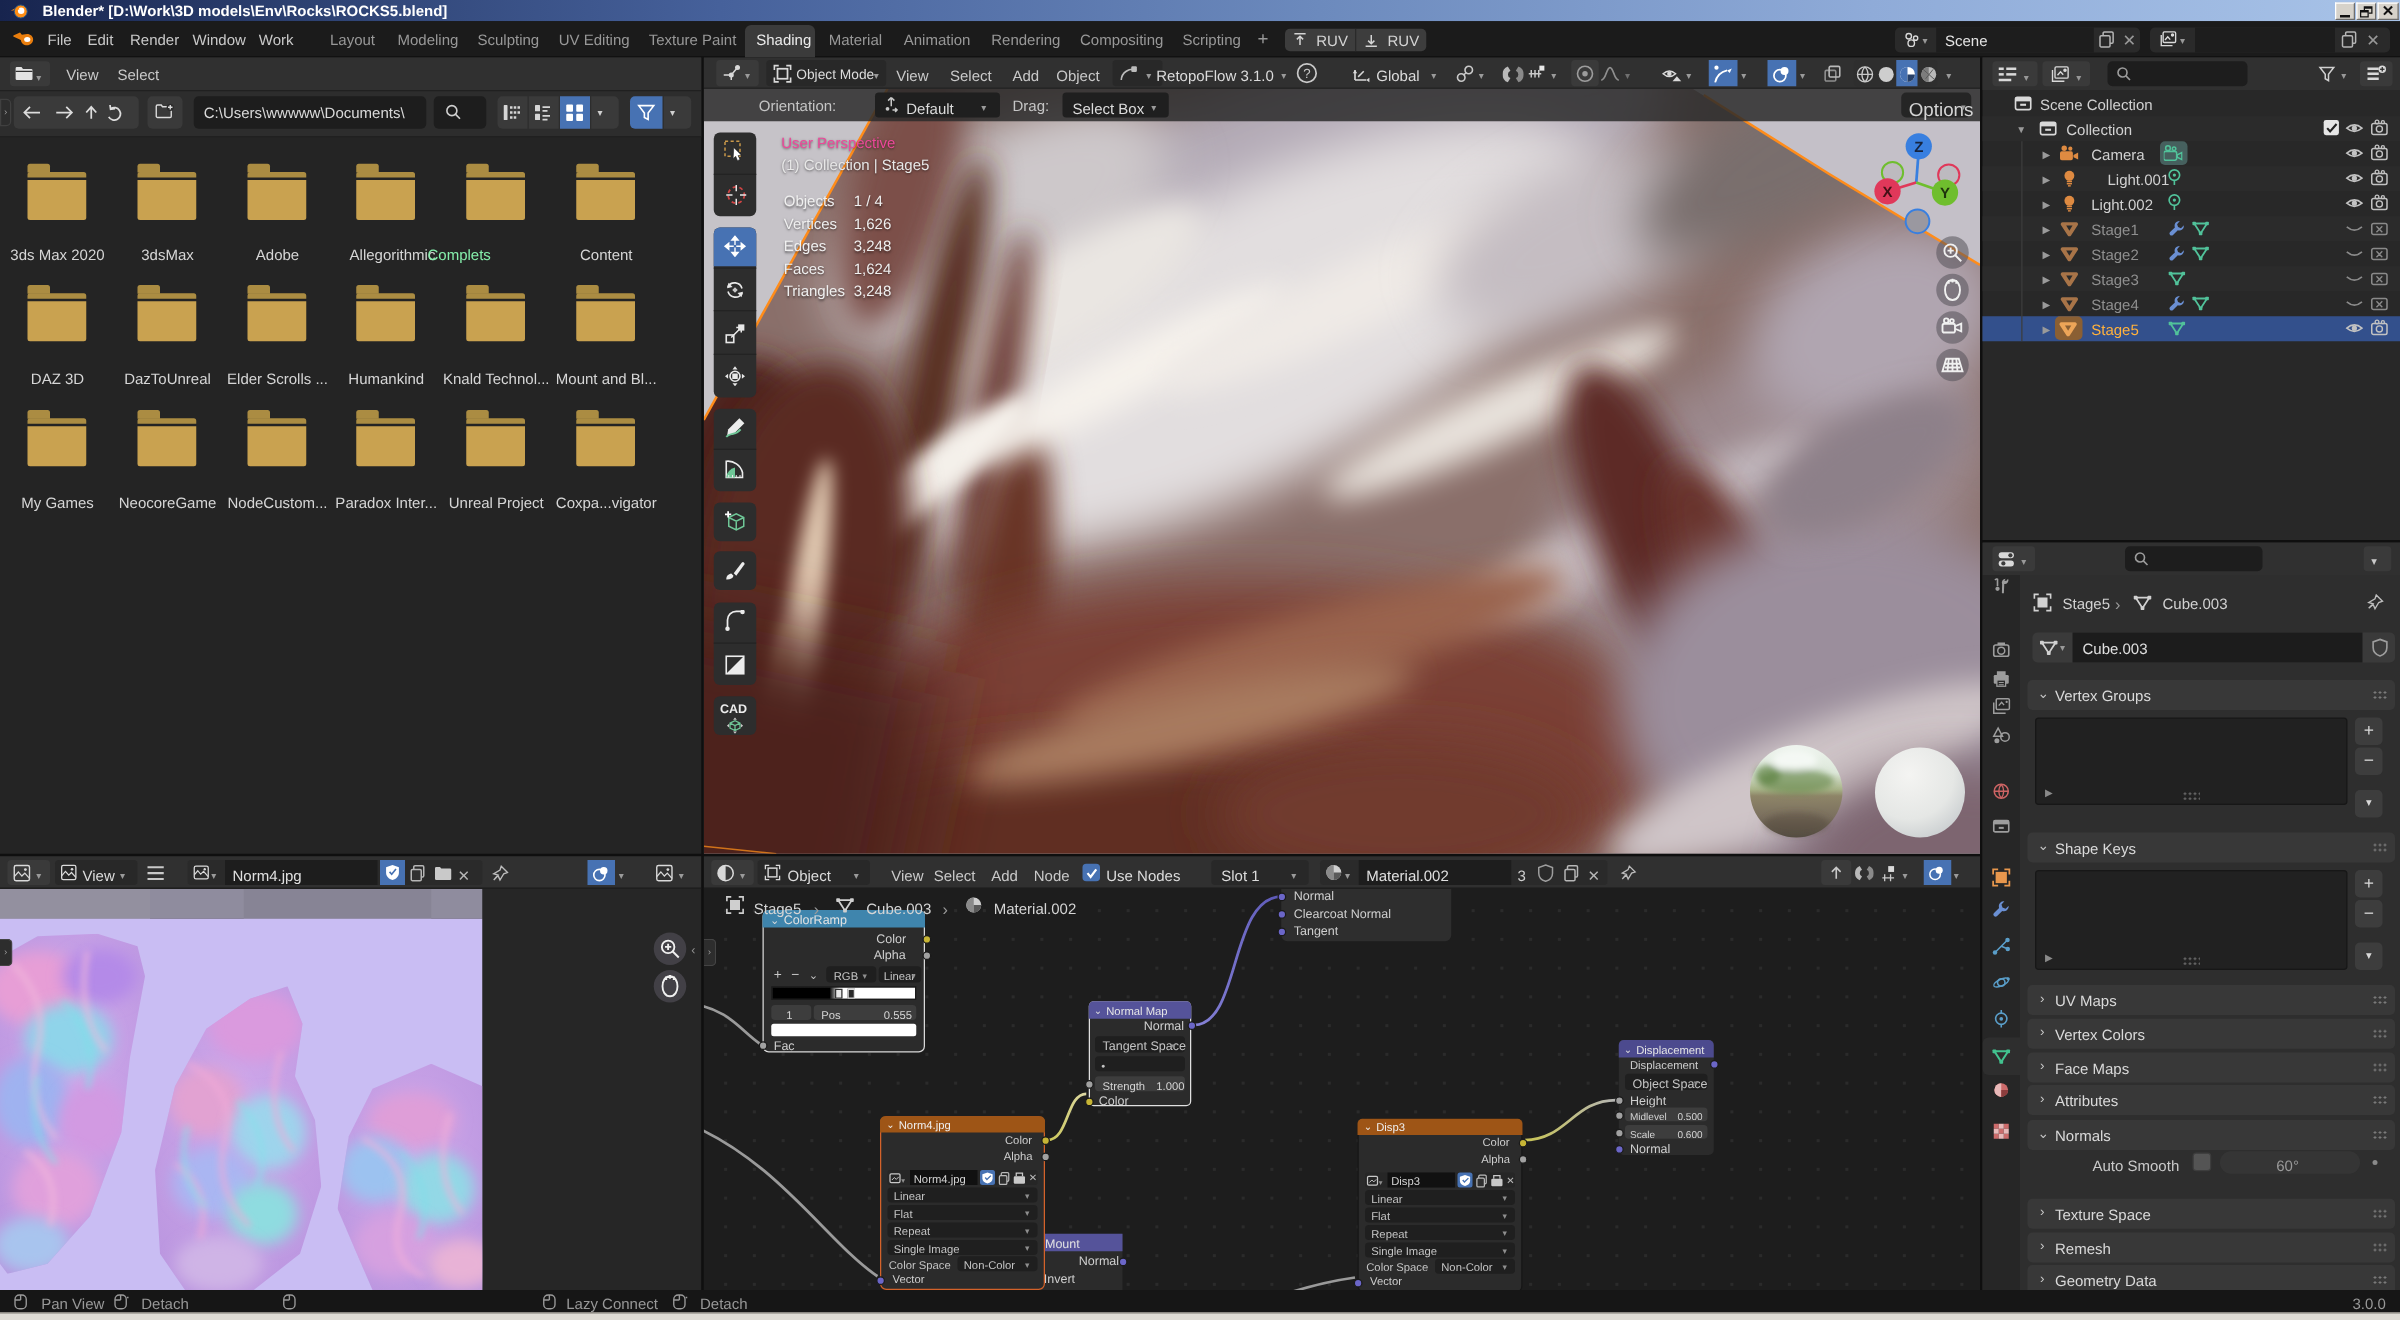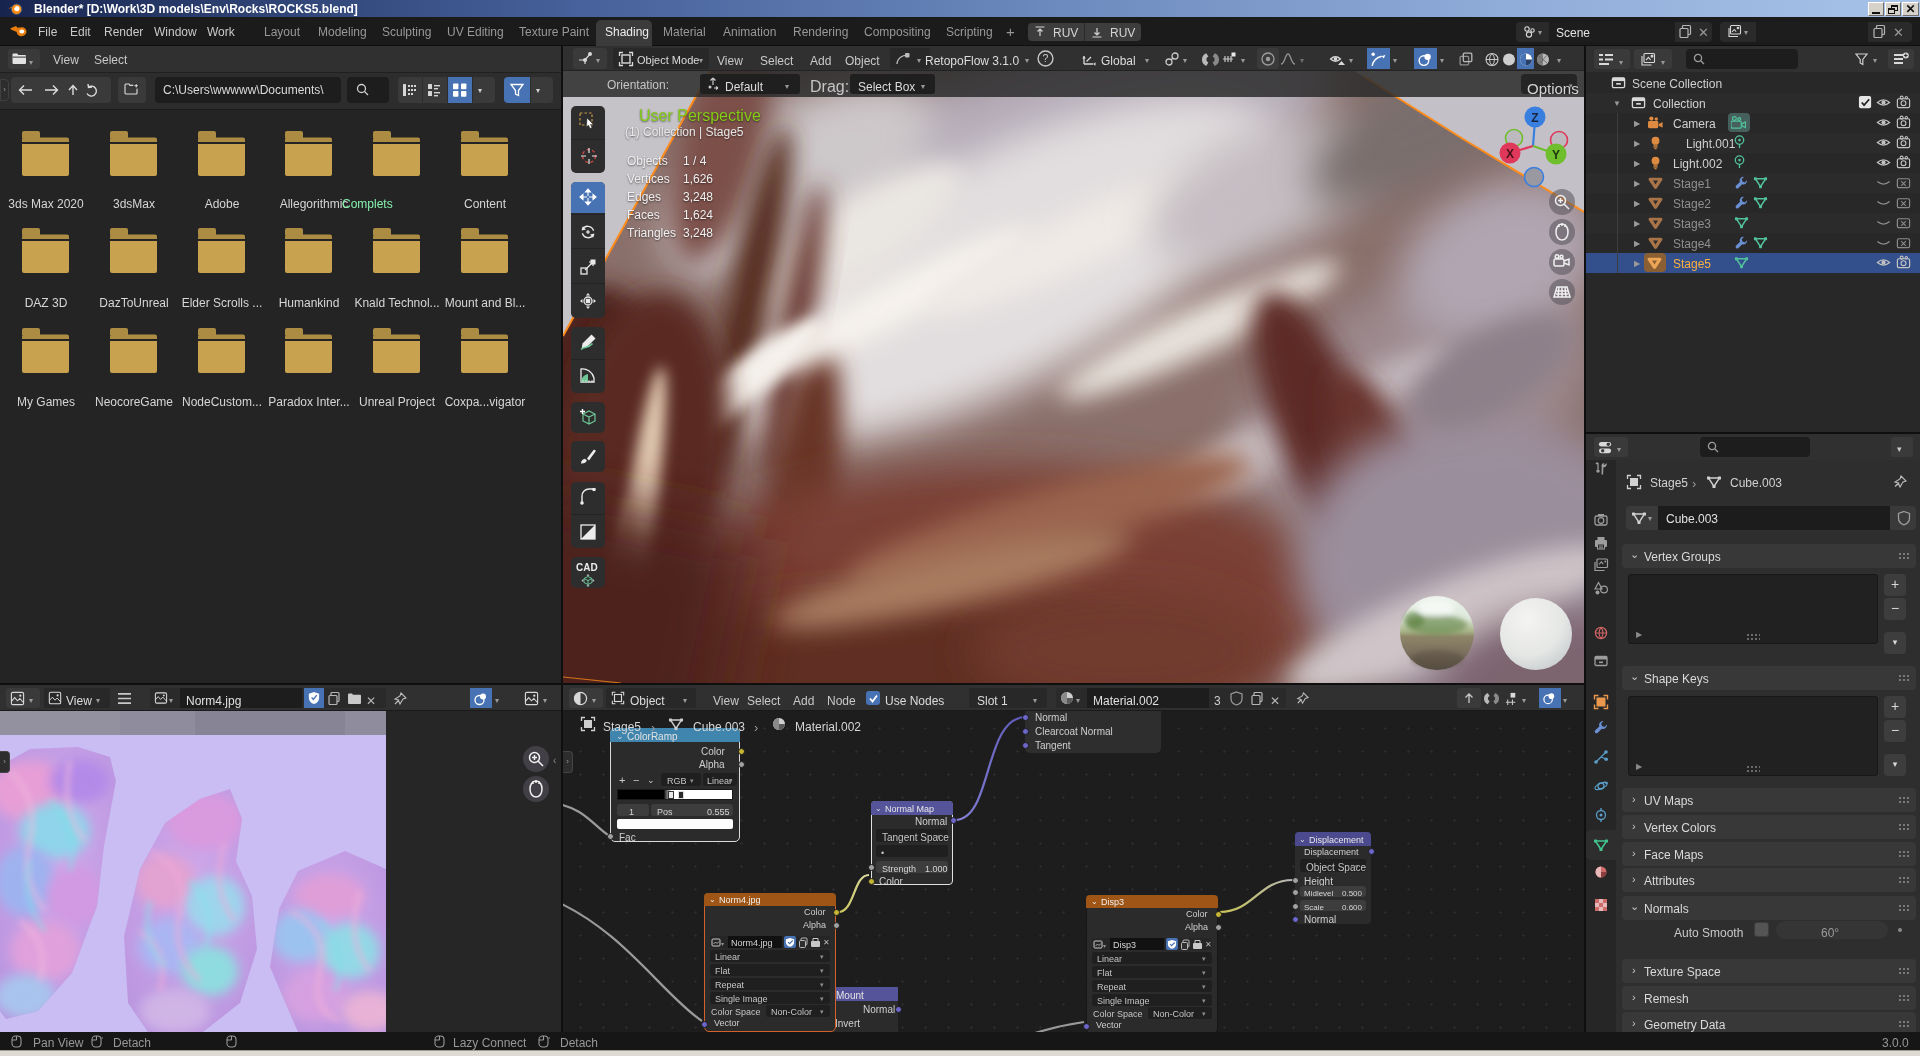--- a/index.html
+++ b/index.html
@@ -612,21 +612,21 @@
  <div class="a" style="left:0;top:25px;width:1021px;height:26px;background:rgba(42,42,42,0.84);"></div>
  <div class="a" style="left:44px;top:32px;font-size:12px;color:#c5c5c5;white-space:nowrap;">Orientation:</div>
  <div class="a" style="left:137px;top:28px;width:100px;height:20px;background:#1f1f1f;border-radius:3px;"></div>
  <svg class="a" style="left:142px;top:30px;" width="16" height="16" viewBox="0 0 16 16">
         <path d="M8 2 v7 M8 2 l-2.5 2.5 M8 2 l2.5 2.5" stroke="#c9c9c9" stroke-width="1.2" fill="none"></path>
         <circle cx="5" cy="11" r="1.5" fill="#c9c9c9"></circle>
         <path d="M9 12 h4 M13 12 l-2-1.5 M13 12 l-2 1.5" stroke="#c9c9c9" stroke-width="1.1" fill="none"></path>
       </svg>
  <div class="a" style="left:162px;top:34px;font-size:12px;color:#dcdcdc;white-space:nowrap;">Default</div>
  <div class="a" style="left:222px;top:36px;font-size:8px;color:#9a9a9a;white-space:nowrap;">▾</div>
- <div class="a" style="left:247px;top:32px;font-size:16px;color:#c5c5c5;white-space:nowrap;">Drag:</div>
+ <div class="a" style="left:247px;top:32px;font-size:12px;color:#c5c5c5;white-space:nowrap;">Drag:</div>
  <div class="a" style="left:287px;top:28px;width:85px;height:20px;background:#1f1f1f;border-radius:3px;"></div>
  <div class="a" style="left:295px;top:34px;font-size:12px;color:#dcdcdc;white-space:nowrap;">Select Box</div>
  <div class="a" style="left:358px;top:36px;font-size:8px;color:#9a9a9a;white-space:nowrap;">▾</div>
  <div class="a" style="left:958px;top:28px;width:56px;height:20px;background:#252525;border-radius:4px;"></div>
  <div class="a" style="left:964px;top:34px;font-size:15px;color:#d4d4d4;white-space:nowrap;">Options</div>
  <div class="a" style="left:1006px;top:36px;font-size:7px;color:#9a9a9a;white-space:nowrap;">▾</div>
  <div class="a" style="left:8px;top:60px;width:34px;height:67px;background:#2d2d2d;border-radius:5px;"></div>
  <div class="a" style="left:8px;top:136px;width:34px;height:136px;background:#2d2d2d;border-radius:5px;"></div>
  <div class="a" style="left:8px;top:281px;width:34px;height:66px;background:#2d2d2d;border-radius:5px;"></div>
  <div class="a" style="left:8px;top:356px;width:34px;height:31px;background:#2d2d2d;border-radius:5px;"></div>
@@ -692,21 +692,21 @@
       </svg>
  <svg class="a" style="left:16px;top:477px;" width="18" height="18" viewBox="0 0 18 18">
         <rect x="2" y="2" width="14" height="14" fill="none" stroke="#ececec" stroke-width="1.3"></rect>
         <path d="M16 2 L2 16 H16 Z" fill="#ececec"></path>
       </svg>
  <div class="a" style="left:13px;top:516px;font-size:10px;color:#ececec;white-space:nowrap;font-weight:bold;">CAD</div>
  <svg class="a" style="left:17px;top:527px;" width="16" height="15" viewBox="0 0 16 14">
         <path d="M4 5 L8 3 L12 5 L12 9 L8 11 L4 9 Z M4 5 L8 7 L12 5 M8 7 V11" fill="none" stroke="#6fc797" stroke-width="1"></path>
         <path d="M8 0.5 l-1.5 1.8 h3 Z M8 13.5 l-1.5-1.8 h3 Z M1.5 7 l1.8-1.5 v3 Z M14.5 7 l-1.8-1.5 v3 Z" fill="#c9c9c9"></path>
       </svg>
- <div class="a" style="left:76px;top:61px;font-size:16px;color:#84cc16;white-space:nowrap;text-shadow:0 1px 2px rgba(0,0,0,0.55);">User Perspective</div>
+ <div class="a" style="left:62px;top:61px;font-size:12px;color:#ec4899;white-space:nowrap;text-shadow:0 1px 2px rgba(0,0,0,0.55);">User Perspective</div>
  <div class="a" style="left:62px;top:79px;font-size:12px;color:#e8e8e8;white-space:nowrap;text-shadow:0 1px 2px rgba(0,0,0,0.55);">(1) Collection | Stage5</div>
  <div class="a" style="left:64px;top:108px;font-size:12px;color:#f0f0f0;white-space:nowrap;text-shadow:0 1px 2px rgba(0,0,0,0.55);">Objects</div>
  <div class="a" style="left:120px;top:108px;font-size:12px;color:#f0f0f0;white-space:nowrap;text-shadow:0 1px 2px rgba(0,0,0,0.55);">1 / 4</div>
  <div class="a" style="left:64px;top:126px;font-size:12px;color:#f0f0f0;white-space:nowrap;text-shadow:0 1px 2px rgba(0,0,0,0.55);">Vertices</div>
  <div class="a" style="left:120px;top:126px;font-size:12px;color:#f0f0f0;white-space:nowrap;text-shadow:0 1px 2px rgba(0,0,0,0.55);">1,626</div>
  <div class="a" style="left:64px;top:144px;font-size:12px;color:#f0f0f0;white-space:nowrap;text-shadow:0 1px 2px rgba(0,0,0,0.55);">Edges</div>
  <div class="a" style="left:120px;top:144px;font-size:12px;color:#f0f0f0;white-space:nowrap;text-shadow:0 1px 2px rgba(0,0,0,0.55);">3,248</div>
  <div class="a" style="left:64px;top:162px;font-size:12px;color:#f0f0f0;white-space:nowrap;text-shadow:0 1px 2px rgba(0,0,0,0.55);">Faces</div>
  <div class="a" style="left:120px;top:162px;font-size:12px;color:#f0f0f0;white-space:nowrap;text-shadow:0 1px 2px rgba(0,0,0,0.55);">1,624</div>
  <div class="a" style="left:64px;top:180px;font-size:12px;color:#f0f0f0;white-space:nowrap;text-shadow:0 1px 2px rgba(0,0,0,0.55);">Triangles</div>

